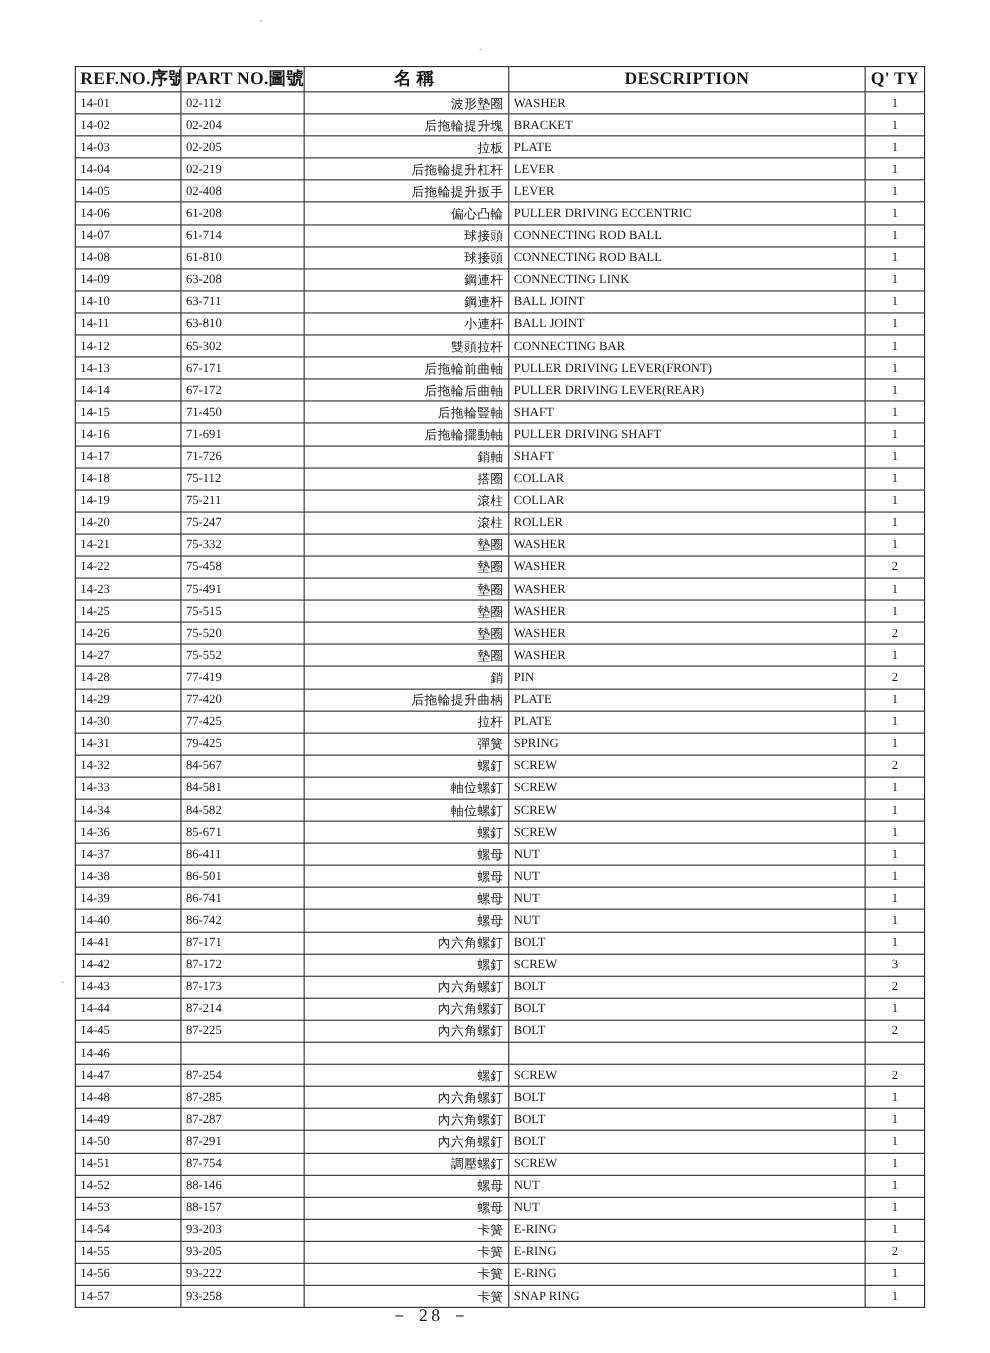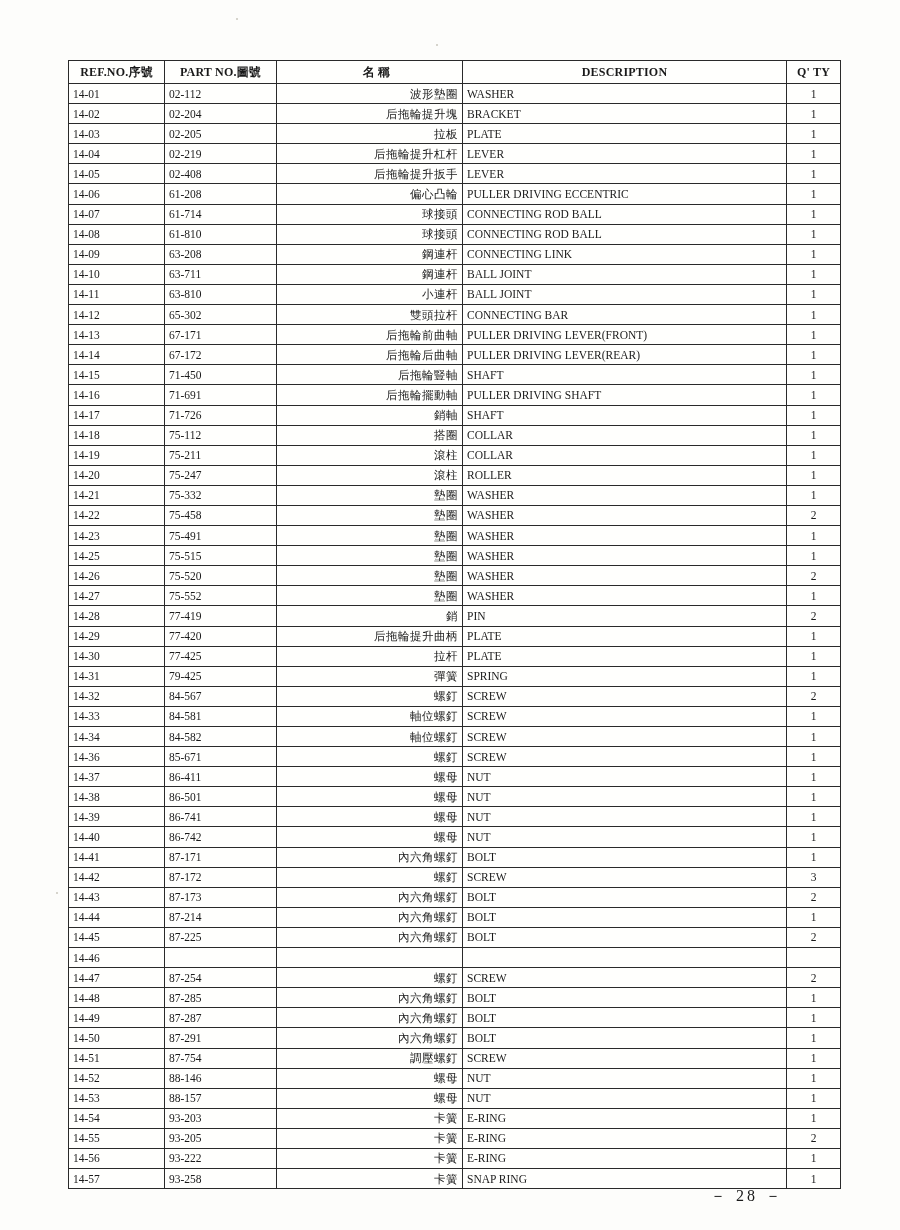--- a/index.html
+++ b/index.html
@@ -44,21 +44,21 @@
     font-size: 11.5px;
     line-height: 1.05;
     height: 19.1px;
     padding: 0 4px;
     vertical-align: middle;
     overflow: hidden;
     white-space: nowrap;
   }
   table.parts thead th {
     height: 22px;
-    font-size: 12px;
+    font-size: 16px;
     font-weight: bold;
     text-align: center;
     letter-spacing: 0.2px;
   }
   th.h-ref { text-align: left; padding-left: 6px; letter-spacing: 0; }
   th.h-part { text-align: left; padding-left: 8px; letter-spacing: 0; }
   th.h-name { text-align: center; letter-spacing: 14px; text-indent: 14px; }
   th.h-desc { text-align: center; }
   th.h-qty  { text-align: center; font-size: 11.5px; }
 
@@ -67,21 +67,21 @@
   td.name { text-align: right;  padding-left: 30px; font-size: 12.5px;
             font-family: "DejaVu Sans", "Liberation Sans", sans-serif; letter-spacing: 0.5px; }
   td.desc { text-align: left;  padding-left: 6px; font-size: 11.5px; }
   td.qty  { text-align: center; font-size: 10.5px; }
 
   .page-number {
     position: absolute;
     left: 0;
     top: 1186px;
     width: 784px;
-    text-align: right;
+    text-align: center;
     font-size: 16px;
     font-family: "Liberation Serif", serif;
     letter-spacing: 3px;
   }
   .speck {
     position: absolute;
     width: 2px; height: 2px;
     background: #c9c6bd;
     border-radius: 50%;
   }

